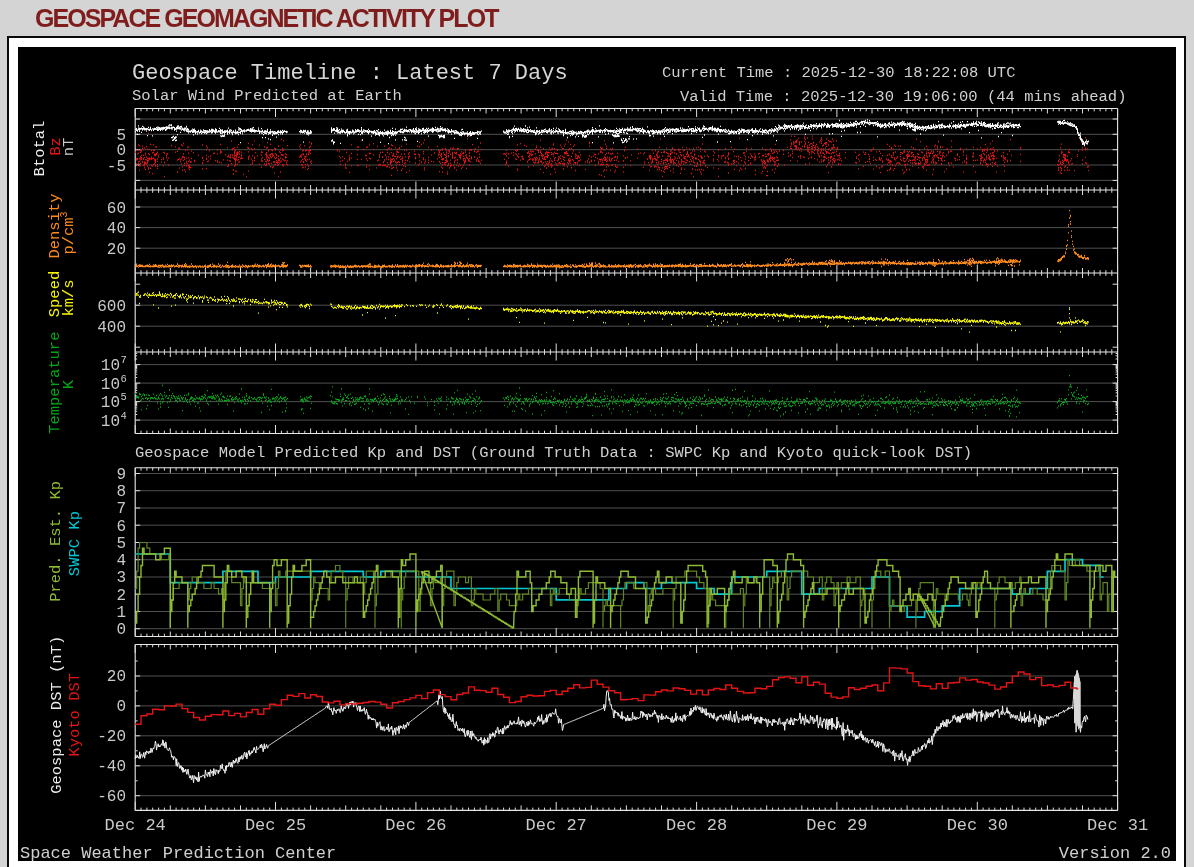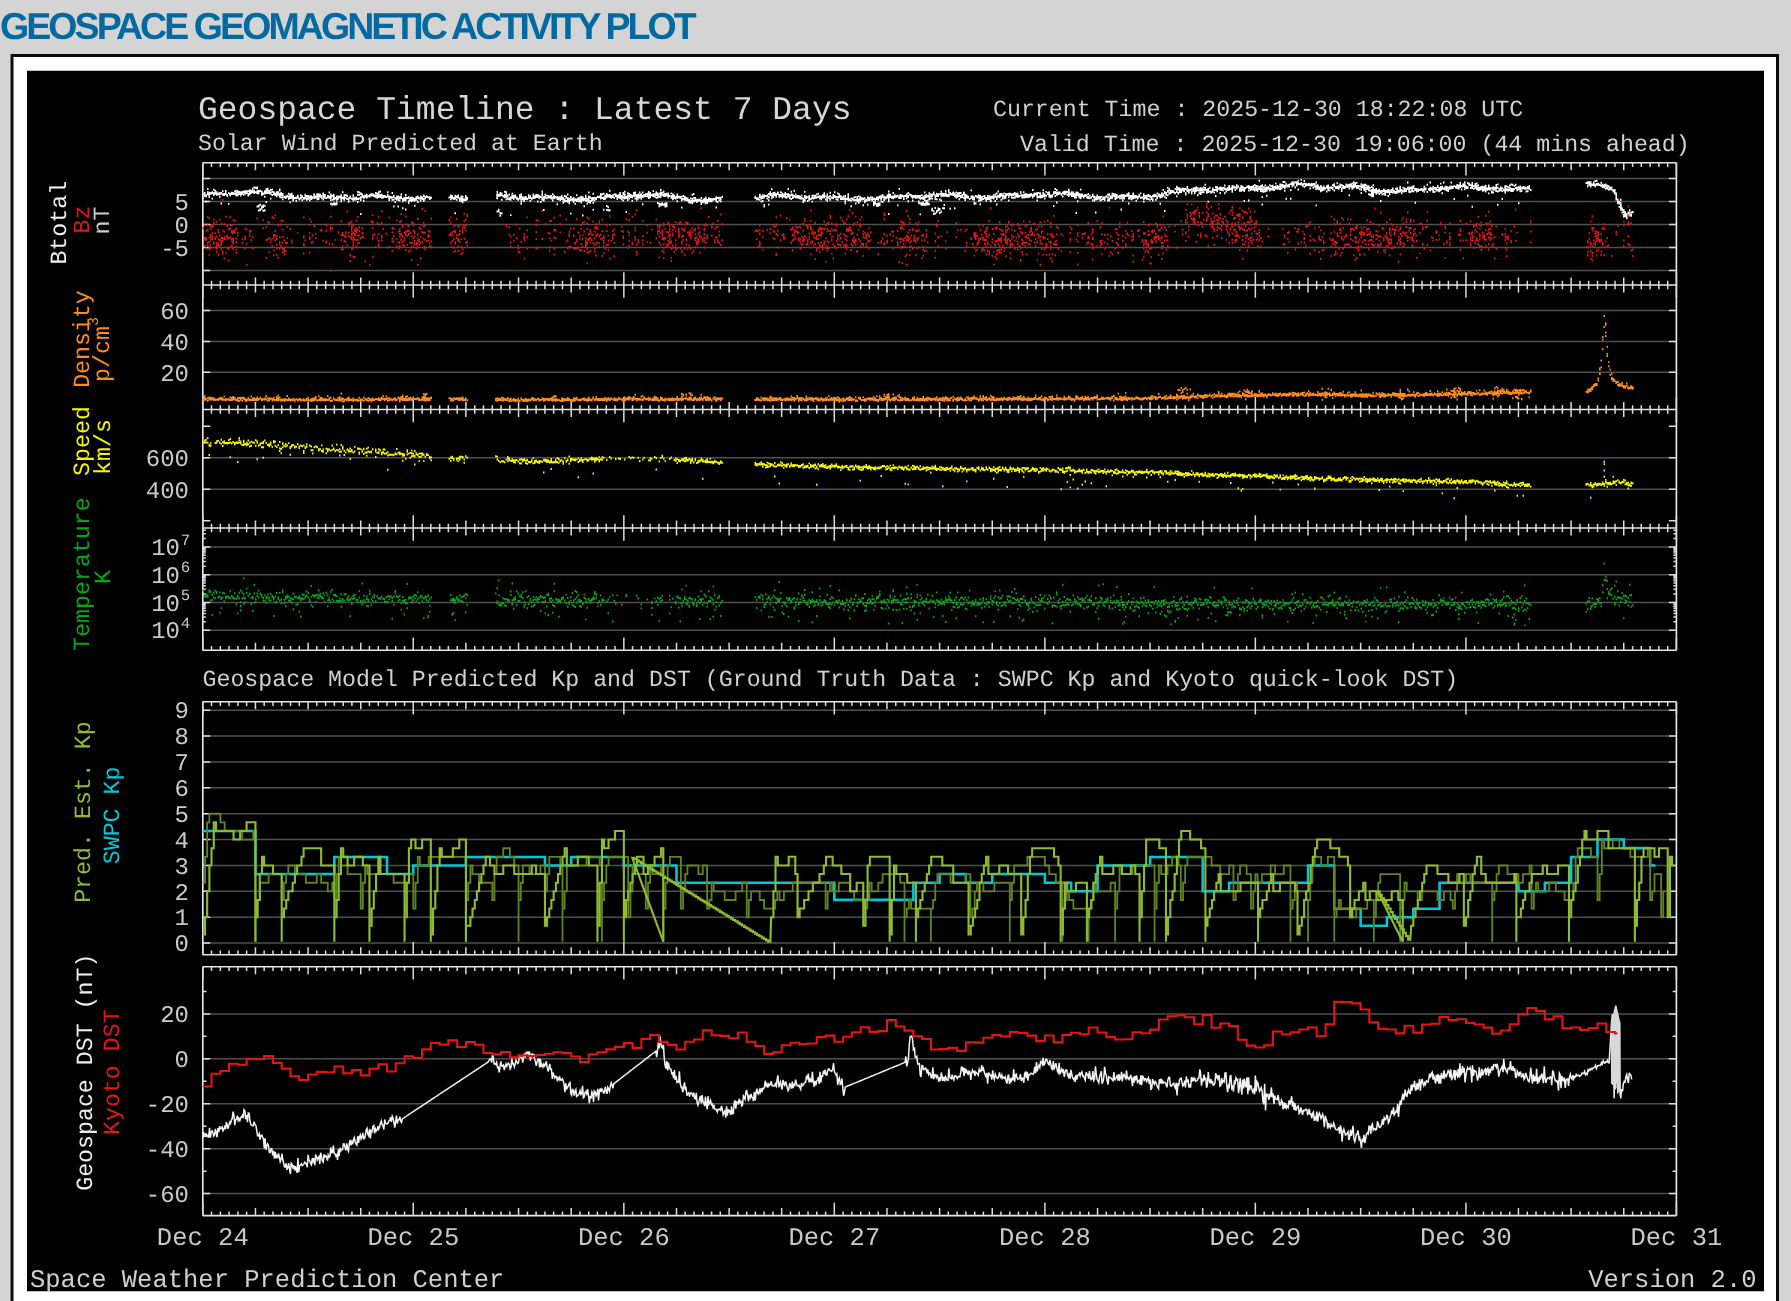--- a/index.html
+++ b/index.html
@@ -1,17 +1,17 @@
 <!DOCTYPE html>
 <html><head>
 <meta charset="utf-8">
 <style>
 html,body{margin:0;padding:0;width:1194px;height:867px;background:#d4d4d4;overflow:hidden;}
-#hdr{position:absolute;left:0;top:4px;font-family:"Liberation Sans",sans-serif;
-     font-weight:bold;font-size:25px;color:#0369a1;letter-spacing:-1.95px;}
+#hdr{position:absolute;left:35px;top:4px;font-family:"Liberation Sans",sans-serif;
+     font-weight:bold;font-size:25px;color:#7f1d1d;letter-spacing:-1.95px;}
 #frame{position:absolute;left:7px;top:36px;width:1175px;height:845px;
        border:2px solid #0a0a0a;background:#ffffff;}
 #plot{position:absolute;left:18px;top:47px;width:1158px;height:814px;}
 </style>
 </head>
 <body>
 <div id="hdr">GEOSPACE GEOMAGNETIC ACTIVITY PLOT</div>
 <div id="frame"></div>
 <svg id="plot" viewBox="18 47 1158 814">
 <rect x="18" y="47" width="1158" height="814" fill="#000"></rect>

